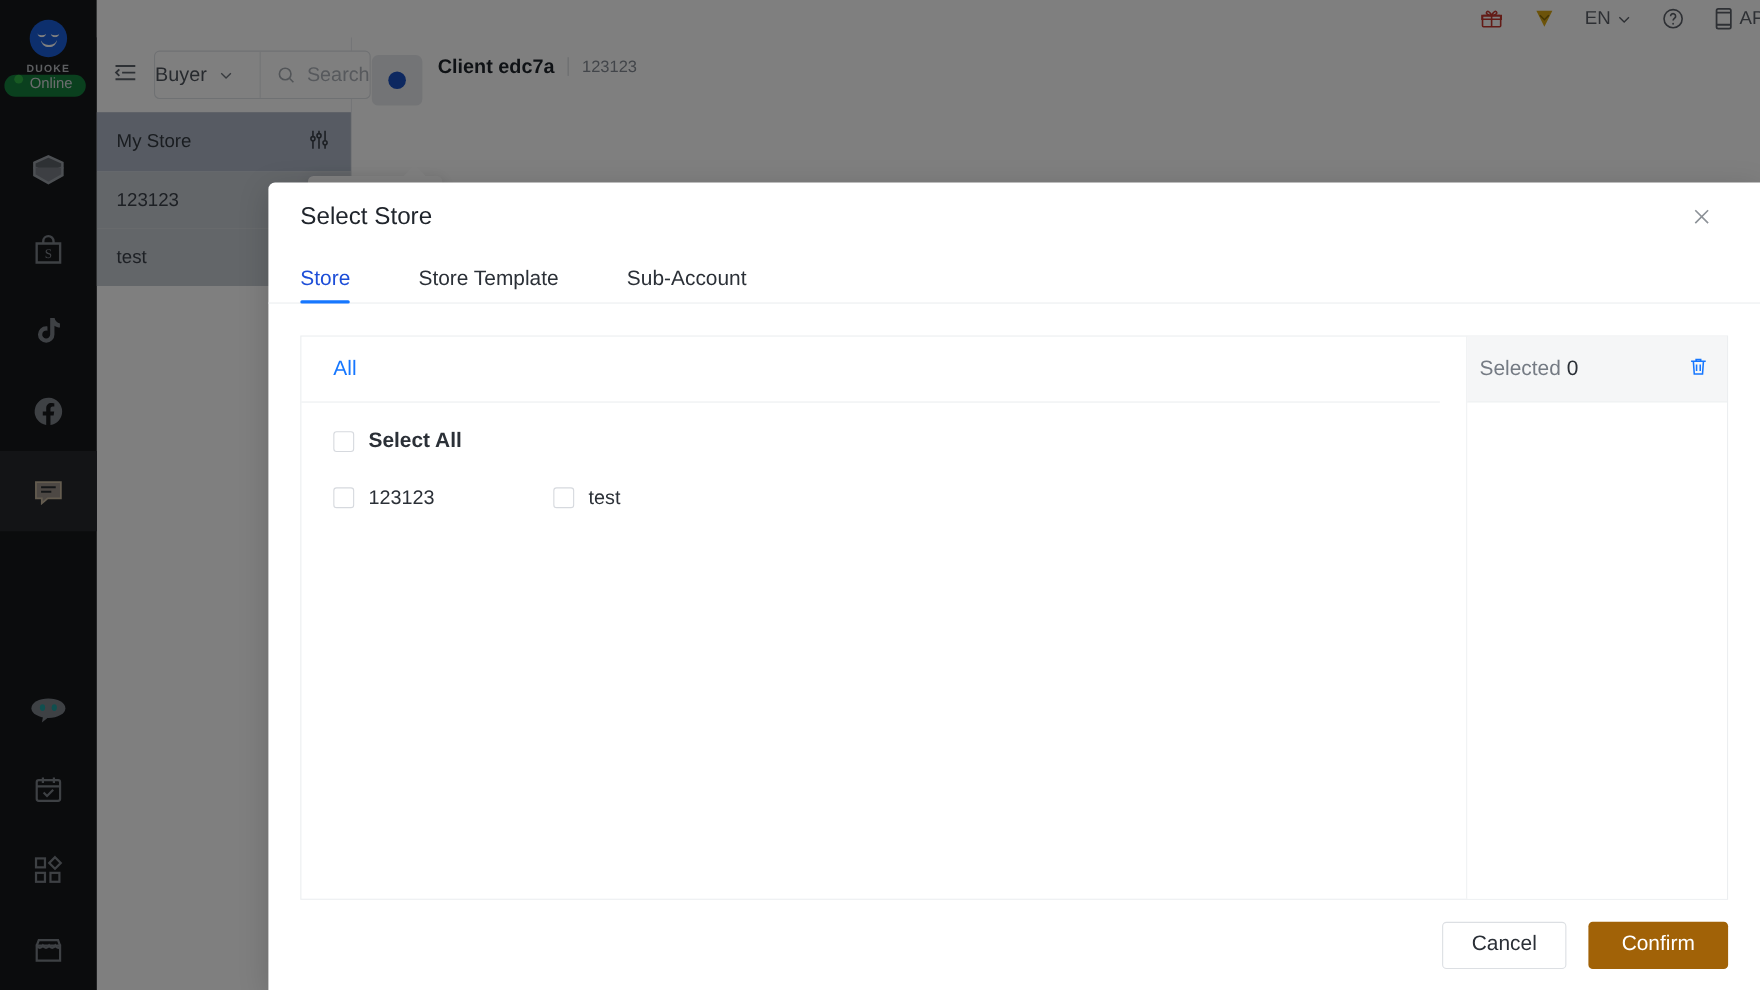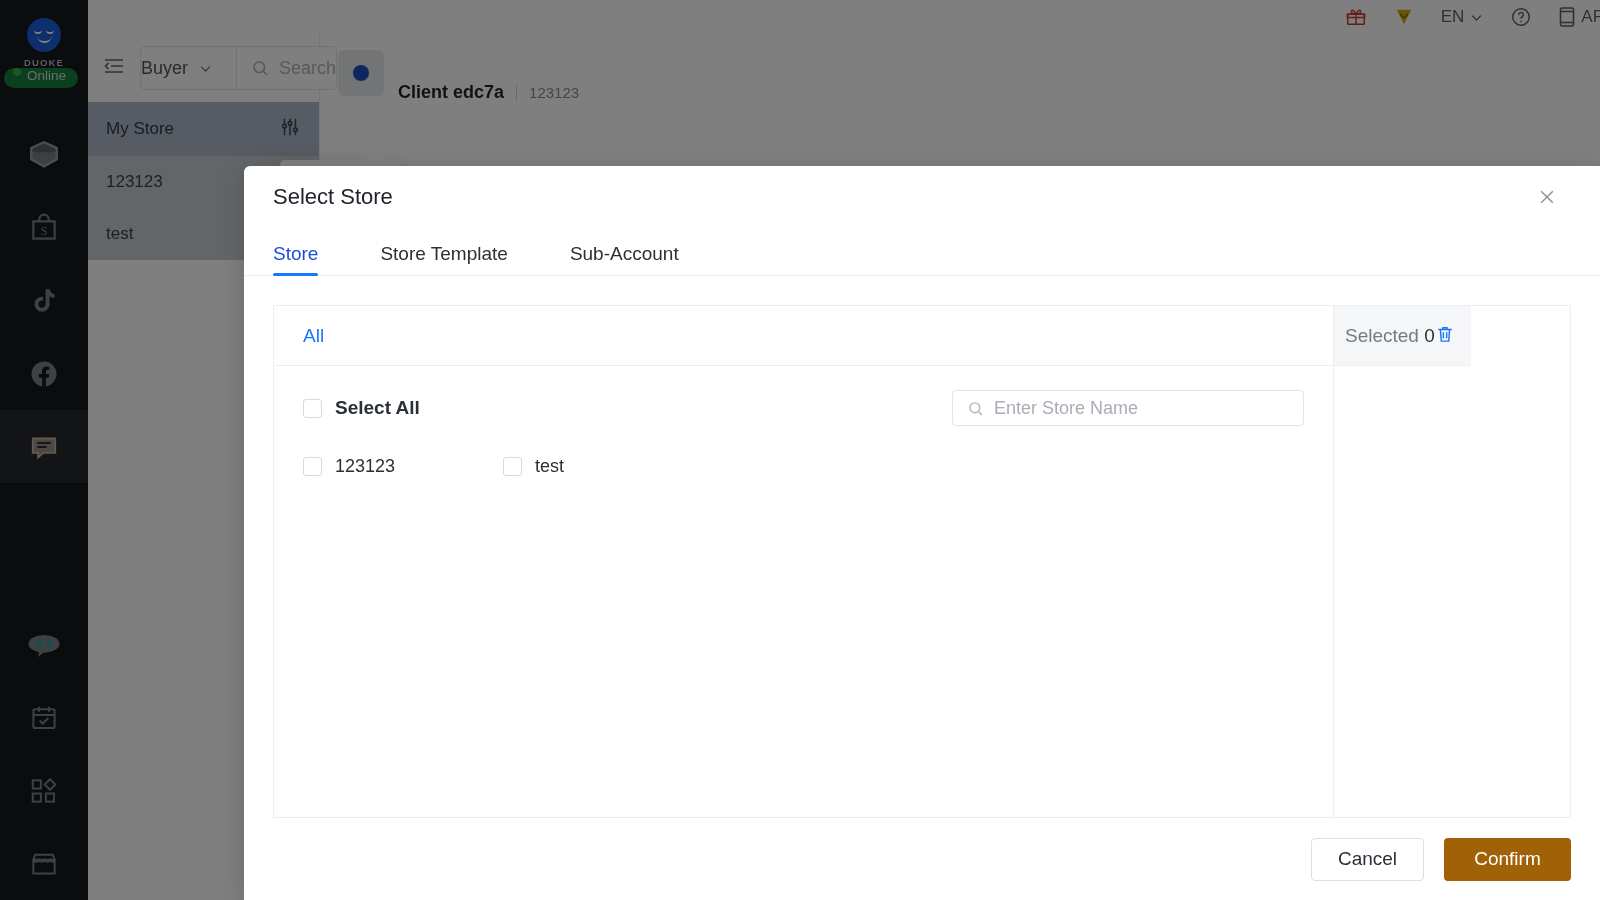--- a/index.html
+++ b/index.html
@@ -70,21 +70,21 @@
   .sb-input { flex: 1; display: flex; align-items: center; gap: 10px; padding-left: 14px; color: #aeb3ba; font-size: 18px; }
 
   .storehdr { height: 54px; background: #aeb7c6; display: flex; align-items: center; justify-content: space-between; padding: 0 18px 0 18px; }
   .storehdr-label { font-size: 17px; color: #333940; }
   .storelist-item { height: 52px; display: flex; align-items: center; padding: 0 18px; font-size: 17px; color: #3a4049; background: #c7ccd3; }
 
   .chat-area { flex: 1; display: flex; flex-direction: column; min-width: 0; }
   .chat-item { height: 84px; display: flex; align-items: flex-start; gap: 14px; padding: 16px 18px 0 18px; }
   .chat-avatar { width: 46px; height: 46px; border-radius: 6px; background: #e7e9ec; display: flex; align-items: center; justify-content: center; flex: 0 0 46px; }
   .chat-avatar .dot { width: 16px; height: 16px; border-radius: 50%; background: #1a50c0; }
-  .chat-texts { display: flex; flex-direction: column; gap: 6px; min-width: 0; margin-top: 32px; }
+  .chat-texts { display: flex; flex-direction: column; gap: 6px; min-width: 0; }
   .chat-line1 { display: flex; align-items: center; gap: 12px; }
   .chat-name { font-size: 18px; font-weight: 700; color: #1f242b; }
   .chat-div { width: 1px; height: 17px; background: #d3d6da; }
   .chat-store { font-size: 15px; color: #858b94; }
   .chat-snippet { font-size: 15px; color: #8a9099; }
 
   
   .bg-popup {
     position: absolute; left: 192px; top: 160px; width: 122px; height: 130px;
     background: #fff; border-radius: 5px; box-shadow: 0 3px 14px rgba(0,0,0,.14);
@@ -132,21 +132,21 @@
   .ck-label-bold { font-size: 19px; font-weight: 700; color: #2b3037; }
   .store-search {
     width: 352px; height: 36px; border: 1px solid #e3e5e9; border-radius: 4px;
     display: flex; align-items: center; gap: 10px; padding-left: 14px;
     color: #a9aeb6; font-size: 18px;
   }
   .store-grid { display: flex; margin-top: 30px; }
   .store-cell { width: 200px; display: flex; align-items: center; gap: 13px; }
   .ck-label { font-size: 18px; color: #2b3037; }
 
-  .panel-right { width: 237px; flex: 0 0 237px; border-left: 1px solid #eceef0; display: flex; flex-direction: row; }
+  .panel-right { width: 237px; flex: 0 0 237px; border-left: 1px solid #eceef0; display: flex; flex-direction: column; margin-left: 24px; }
   .panel-right-head {
     height: 60px; background: #f5f6f7; border-bottom: 1px solid #eceef0;
     display: flex; align-items: center; justify-content: space-between; padding: 0 16px 0 11px;
   }
   .selected-text { font-size: 19px; color: #757b84; }
   .selected-count { color: #2b3037; }
   .trash-ico { color: #1677ff; }
   .panel-right-body { flex: 1; background: #fff; }
 
   .modal-foot { height: 82px; display: flex; align-items: center; justify-content: flex-end; gap: 20px; padding-right: 29px; padding-left: 44px; }
@@ -371,27 +371,20 @@
         <div class="panel-left">
           <div class="panel-left-head">
             <span class="head-link">All</span>
           </div>
           <div class="panel-left-body">
             <div class="selectall-row">
               <span class="ck">
                 <span class="ckbox"></span>
                 <span class="ck-label-bold">Select All</span>
               </span>
-              <span class="store-search">
-                <svg width="17" height="17" viewBox="0 0 24 24" fill="none" stroke="#b0b5bc" stroke-width="2">
-                    <circle cx="11" cy="11" r="7"></circle>
-                    <path d="M16.5 16.5L21 21"></path>
-                  </svg>
-                <span>Enter Store Name</span>
-              </span>
             </div>
 
             <div class="store-grid">
               <span class="store-cell">
                 <span class="ckbox"></span>
                 <span class="ck-label">123123</span>
               </span>
               <span class="store-cell">
                 <span class="ckbox"></span>
                 <span class="ck-label">test</span>

